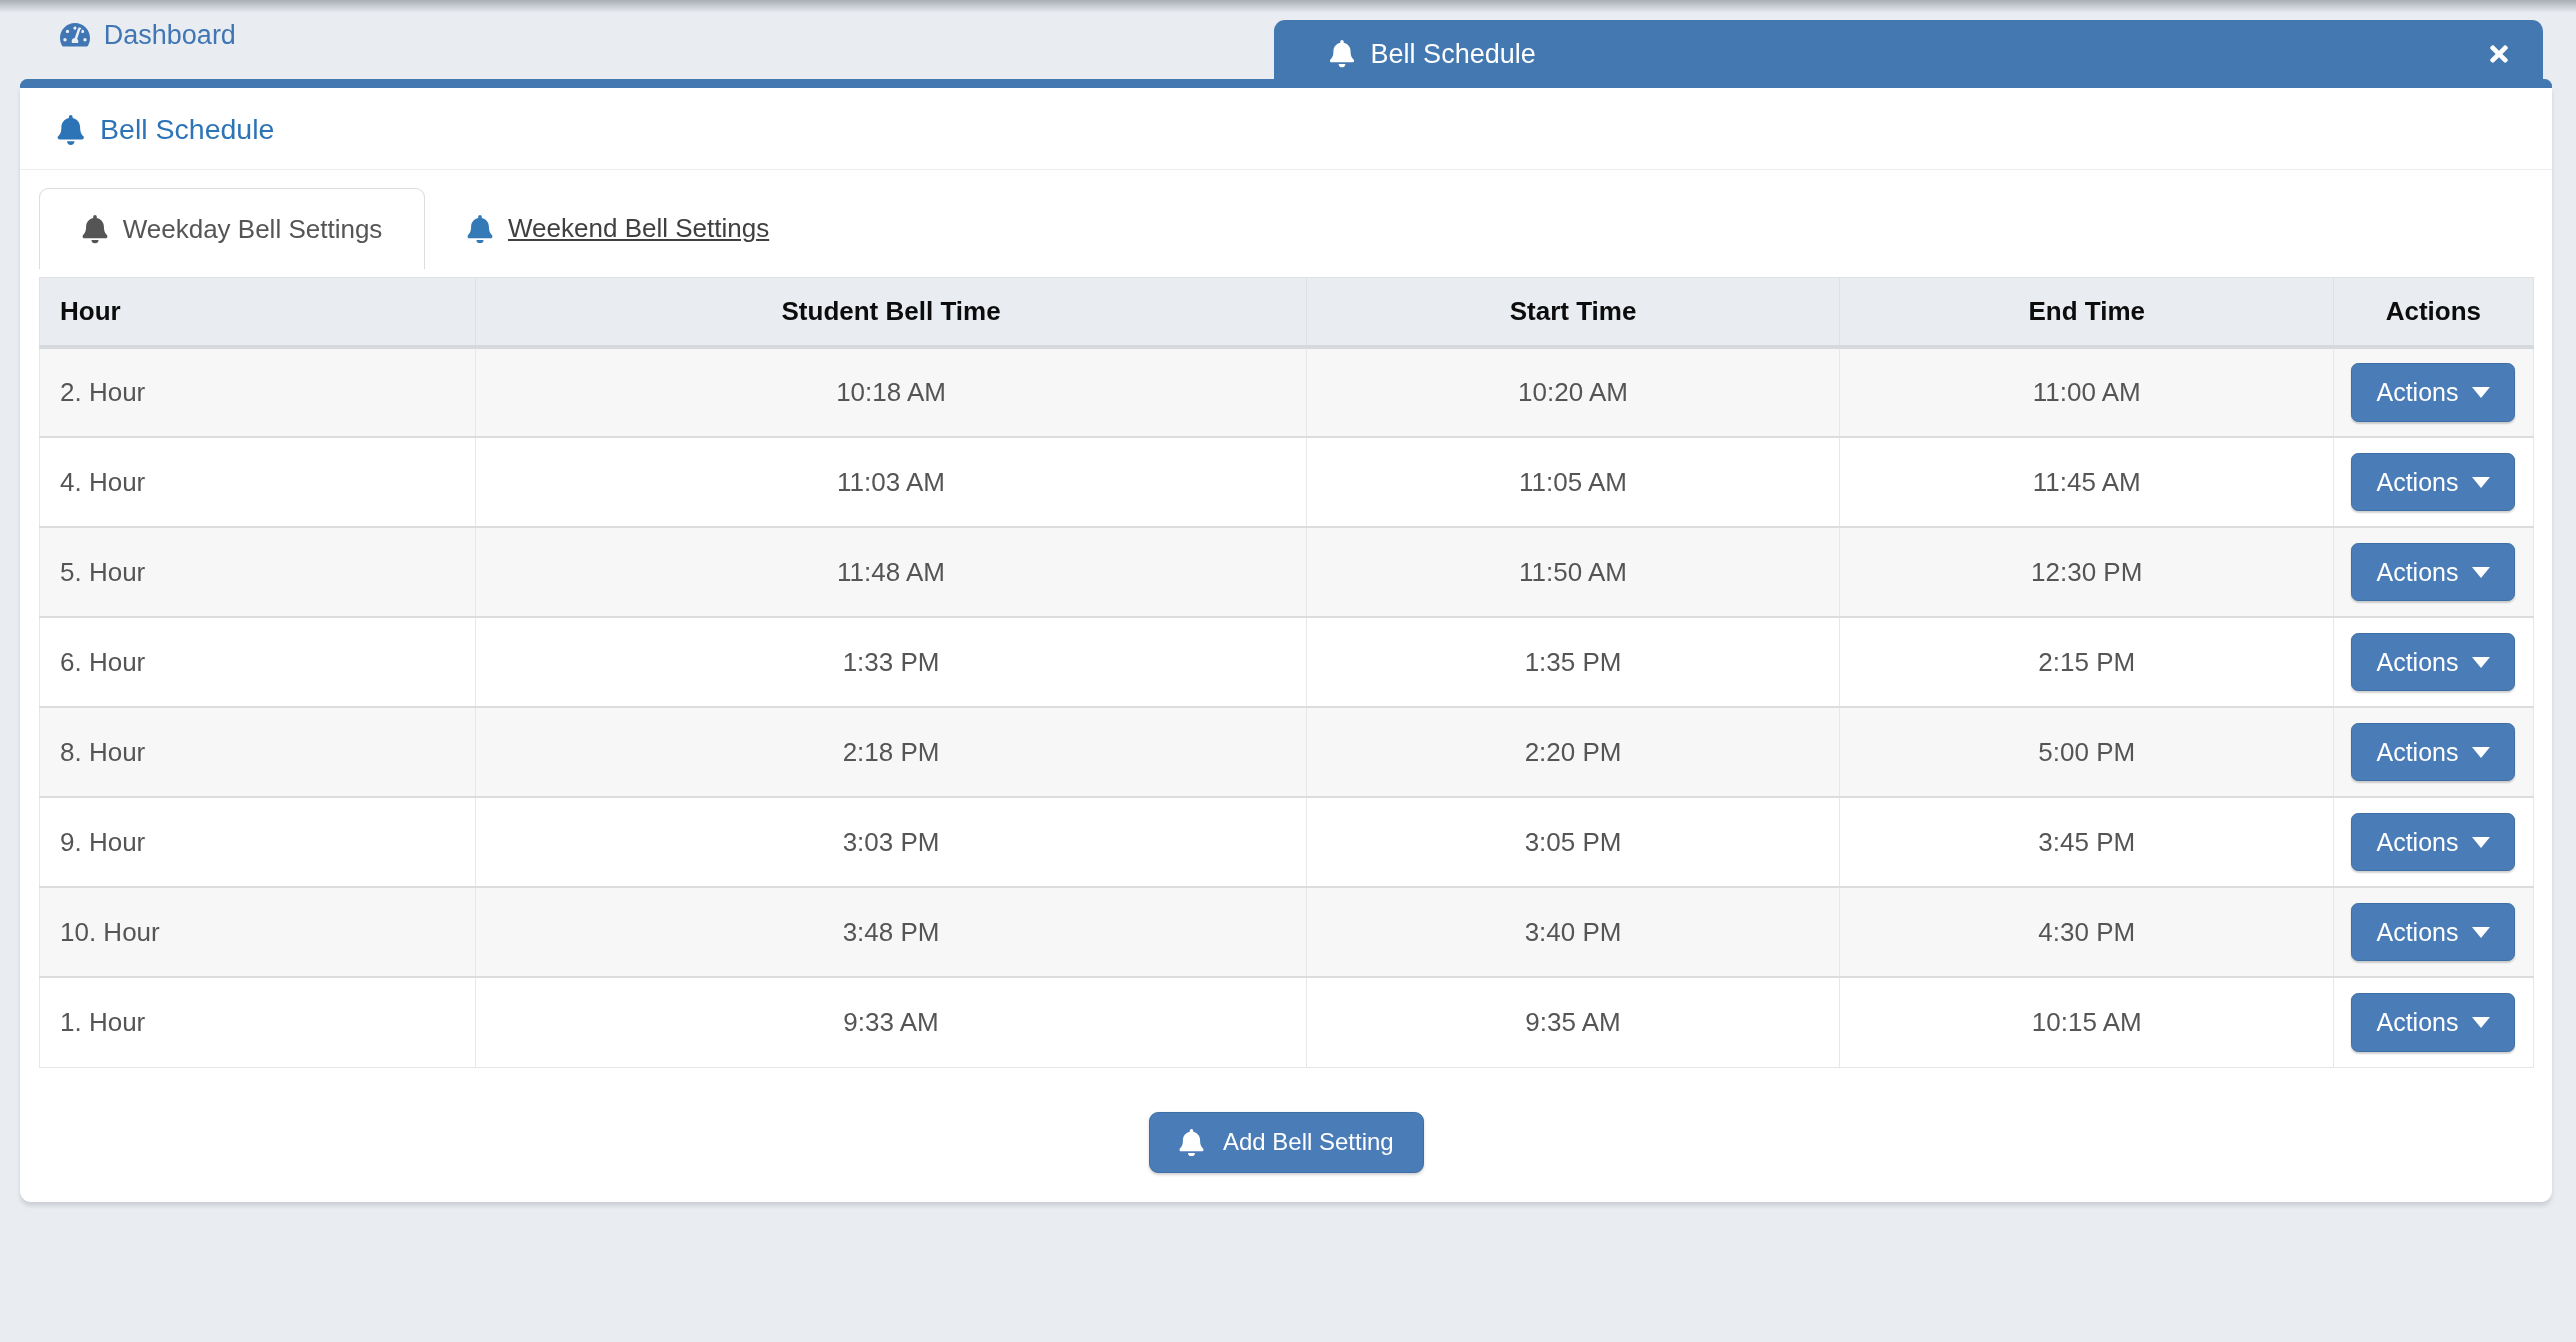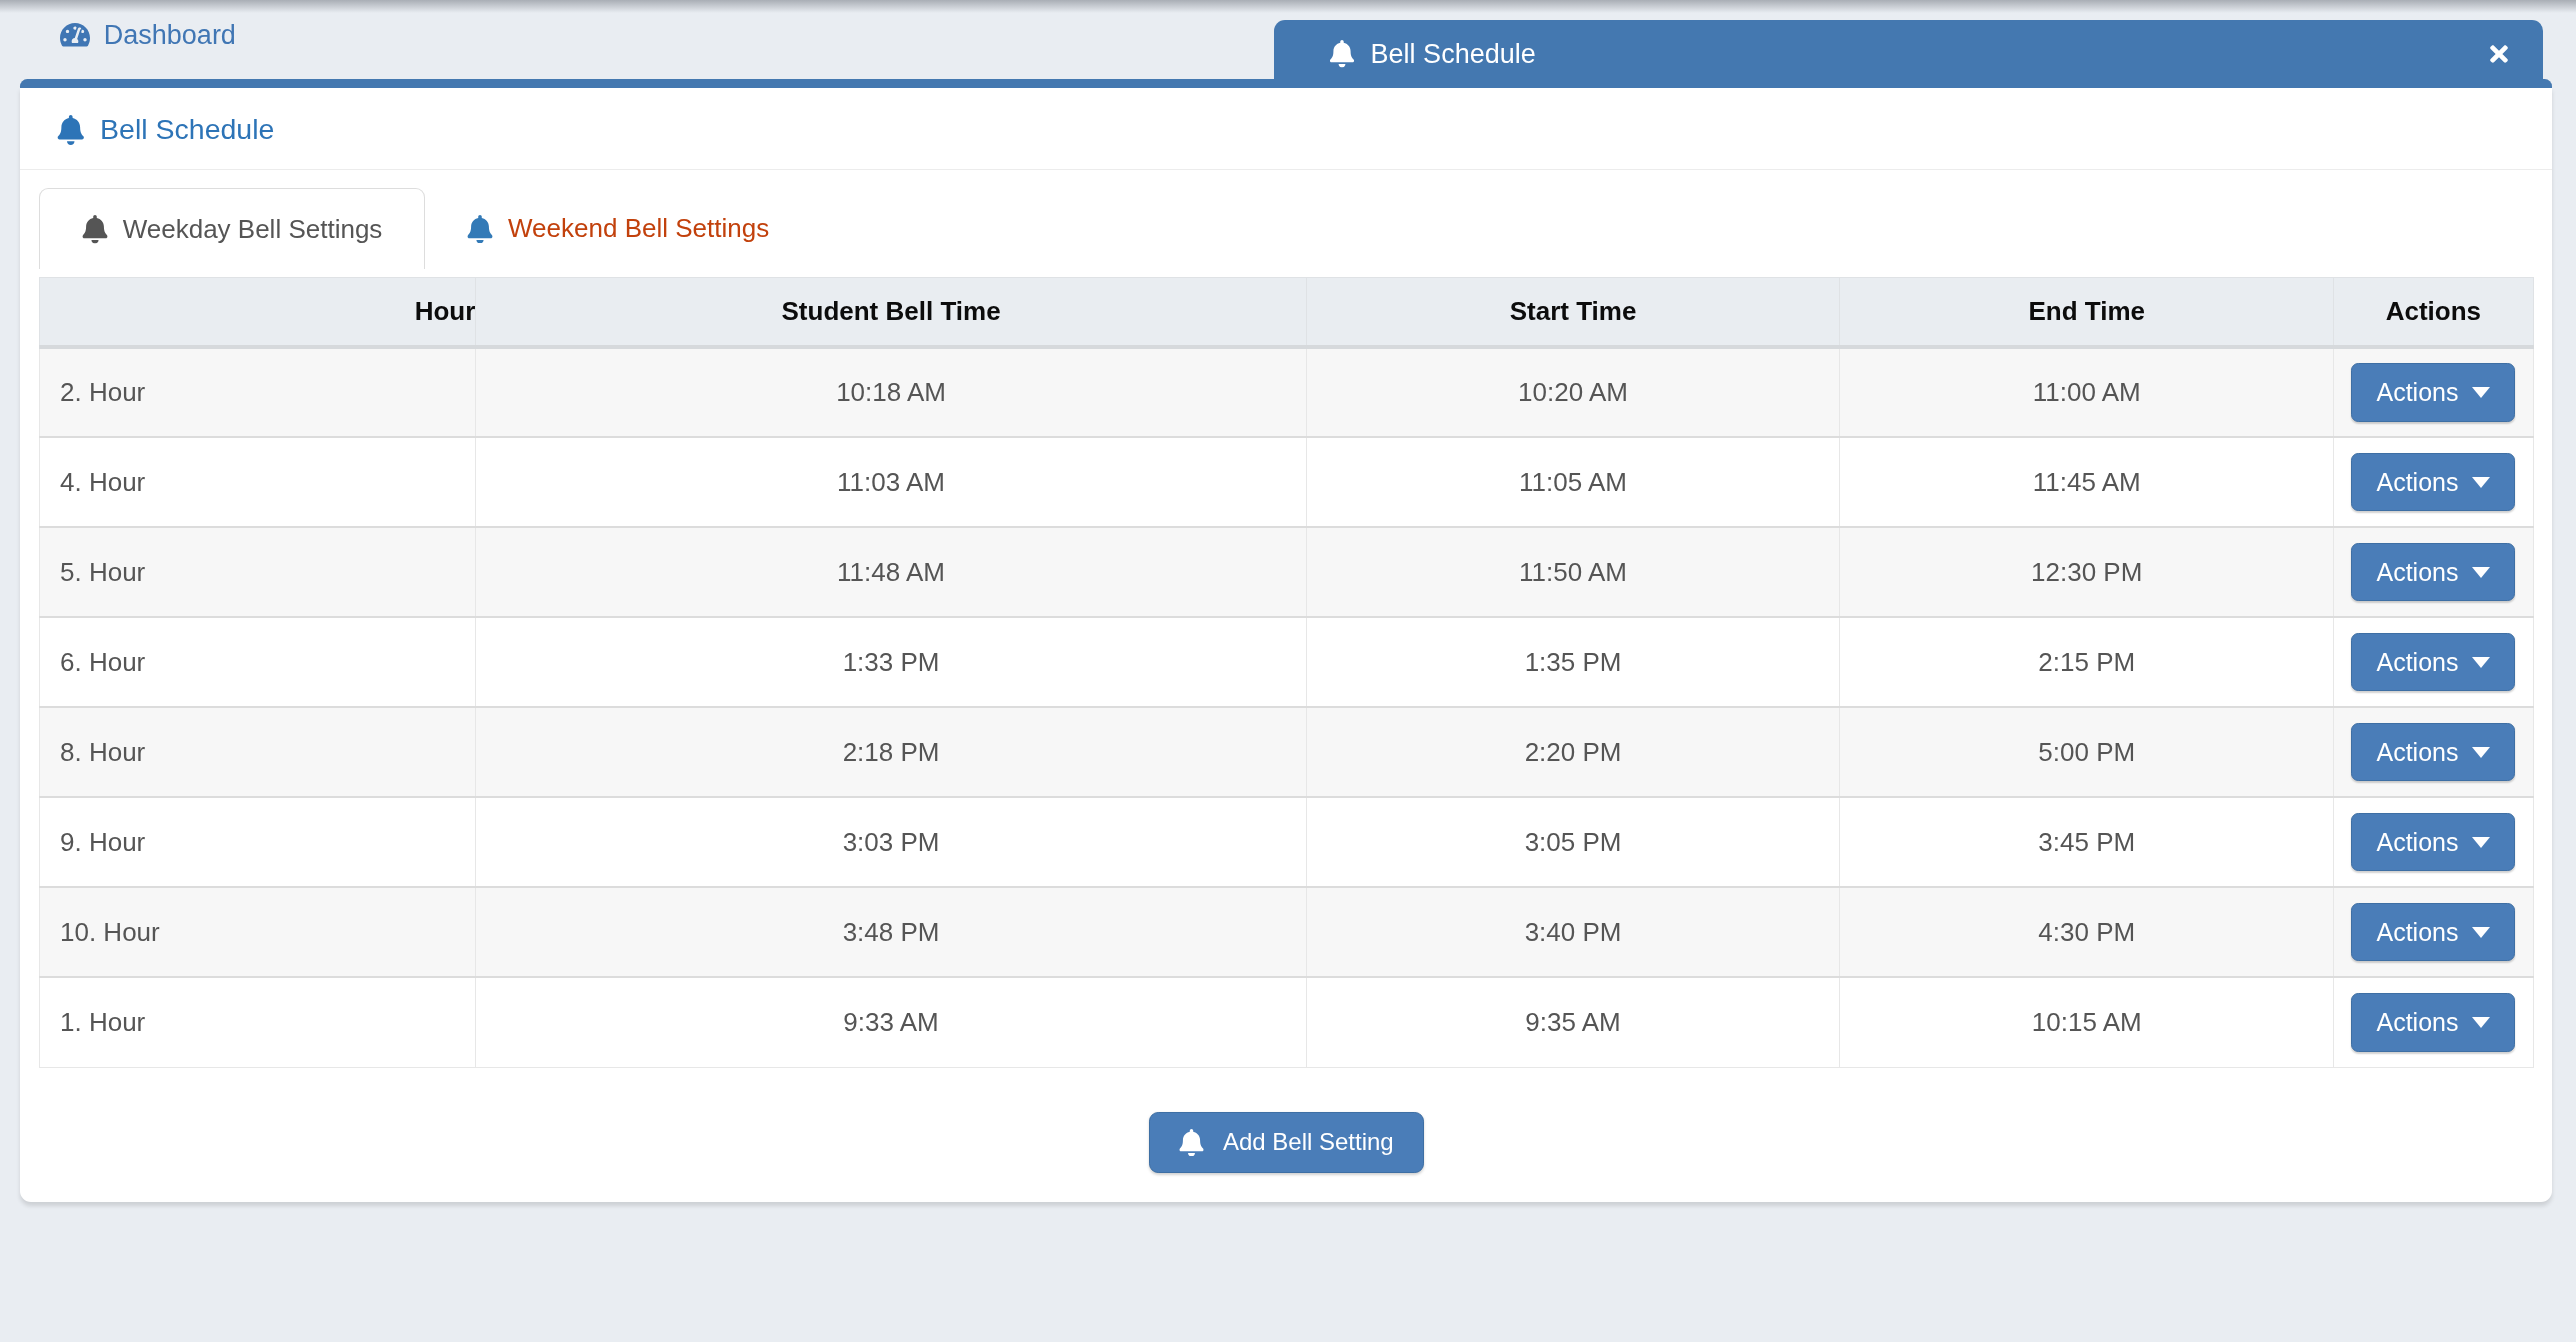--- a/index.html
+++ b/index.html
@@ -57,31 +57,31 @@
   .subtab {
     display: inline-flex; align-items: center; gap: 14.7px;
     padding: 4px 42px; font-size: 26px; height: 81px; cursor: pointer;
     white-space: nowrap;
   }
   .subtab.active {
     color: #555555; background: #ffffff;
     border: 1.8px solid #dddddd; border-bottom: none;
     border-radius: 9.2px 9.2px 0 0;
   }
-  .subtab.inactive { color: #c2410c; }
+  .subtab.inactive { color: #404040; text-decoration: underline; }
 
   
   .table-wrap { margin-top: 7.3px; }
   table.bell-table { width: 100%; border-collapse: collapse; table-layout: fixed; }
   .bell-table thead th {
     background: #e9edf1; color: #0c0c0c; font-weight: bold; font-size: 26px;
     height: 70px; border: 1.8px solid #dfe2e5; border-bottom: 4.6px solid #d6d9dc;
     text-align: center;
   }
-  .bell-table thead th.col-hour { text-align: right; padding-left: 20px; }
+  .bell-table thead th.col-hour { text-align: left; padding-left: 20px; }
   .bell-table tbody td {
     font-size: 26px; color: #555555; height: 90px; vertical-align: middle;
     border: 1.8px solid #e7e7e7; border-top: 2.8px solid #dcdcdc;
     text-align: center;
   }
   .bell-table tbody td.col-hour { text-align: left; padding-left: 20px; }
   .bell-table tbody tr:nth-child(odd) { background: #f7f7f7; }
   .bell-table tbody tr:nth-child(even) { background: #ffffff; }
 
   .actions-btn {

